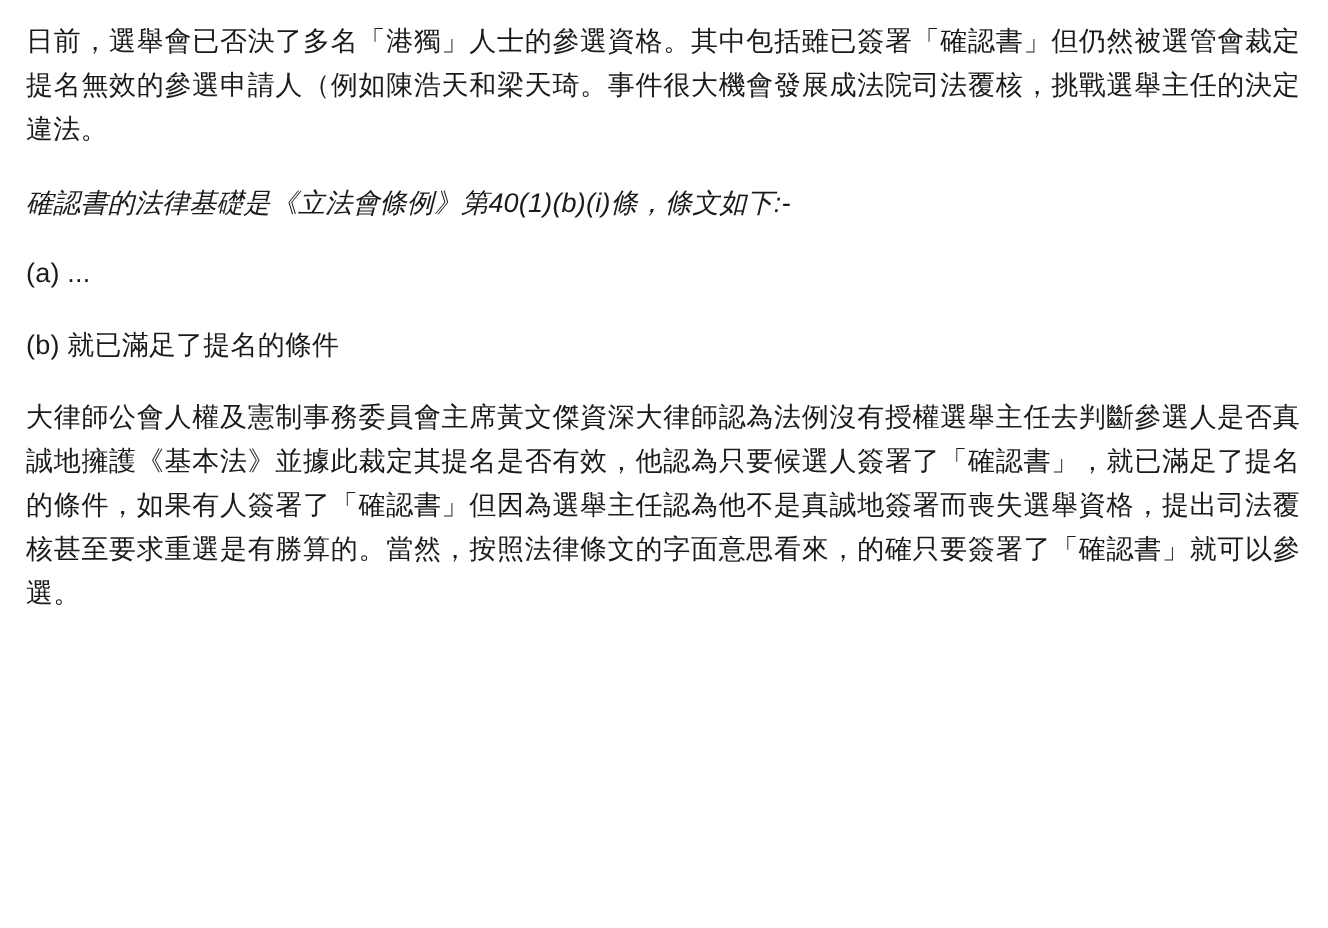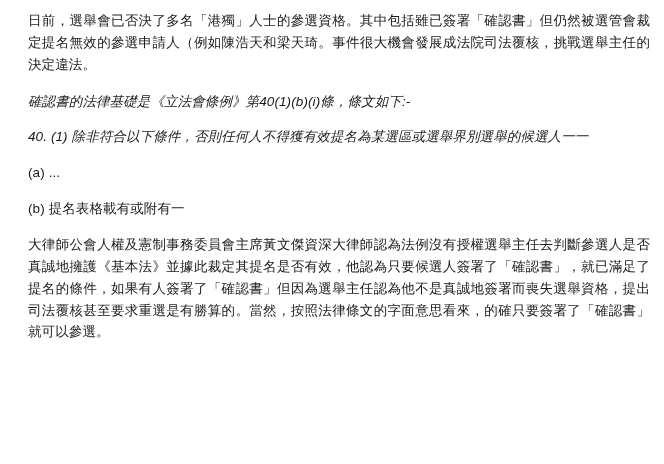--- a/index.html
+++ b/index.html
@@ -11,21 +11,21 @@
     width: 664px;
     height: 464px;
     font-family: "Liberation Sans", "DejaVu Sans", sans-serif;
     color: #1a1a1a;
     overflow: hidden;
   }
   .page {
     box-sizing: border-box;
     width: 664px;
     height: 392px;
-    padding: 10px 14px 0 28px;
+    padding: 10px 14px 0 13px;
   }
   .para {
     font-size: 13.5px;
     line-height: 1.62;
     text-align: justify;
     margin: 0 0 15px 0;
     letter-spacing: 0.1px;
     word-break: break-all;
   }
   .para.tight {
@@ -38,17 +38,16 @@
   .para.last {
     margin-bottom: 12px;
   }
 </style>
 </head>
 <body>
 
 <div class="page">
   <p class="para">日前，選舉會已否決了多名「港獨」人士的參選資格。其中包括雖已簽署「確認書」但仍然被選管會裁定提名無效的參選申請人（例如陳浩天和梁天琦。事件很大機會發展成法院司法覆核，挑戰選舉主任的決定違法。</p>
   <p class="para tight">確認書的法律基礎是《立法會條例》第40(1)(b)(i)條，條文如下:-</p>
-  <p class="para tight">40. (1) 除非符合以下條件，否則任何人不得獲有效提名為某選區或選舉界別選舉的候選人一一</p>
   <p class="para list">(a) ...</p>
-  <p class="para list">(b) 提名表格載有或附有一</p>
+  <p class="para list">(b) 就已滿足了提名的條件</p>
   <p class="para last">大律師公會人權及憲制事務委員會主席黃文傑資深大律師認為法例沒有授權選舉主任去判斷參選人是否真誠地擁護《基本法》並據此裁定其提名是否有效，他認為只要候選人簽署了「確認書」，就已滿足了提名的條件，如果有人簽署了「確認書」但因為選舉主任認為他不是真誠地簽署而喪失選舉資格，提出司法覆核甚至要求重選是有勝算的。當然，按照法律條文的字面意思看來，的確只要簽署了「確認書」就可以參選。</p>
 </div>
 
 </body></html>

